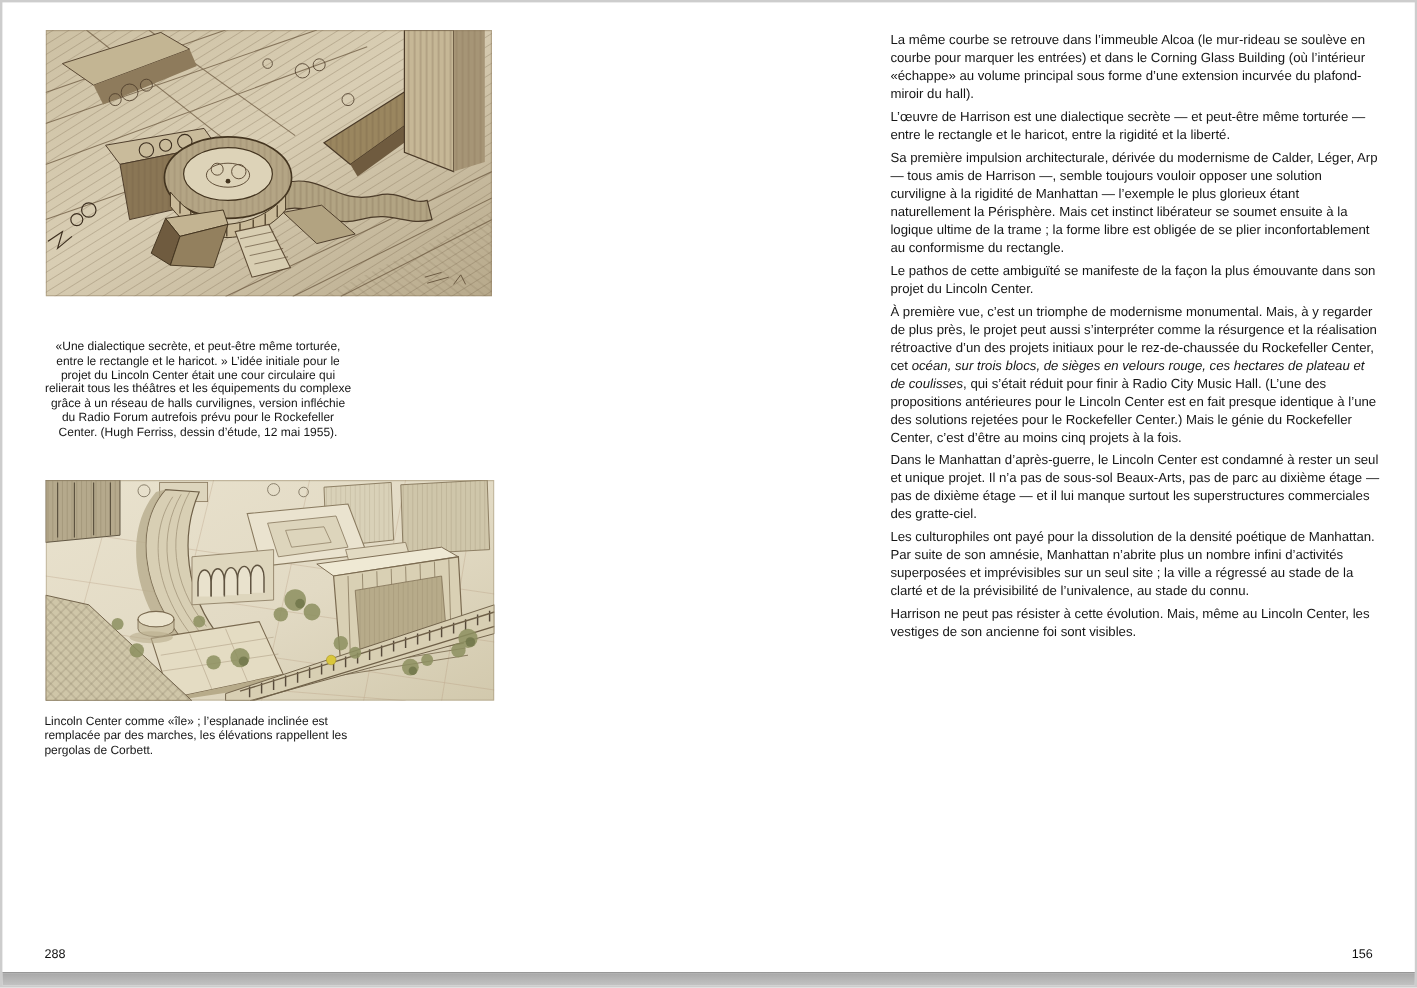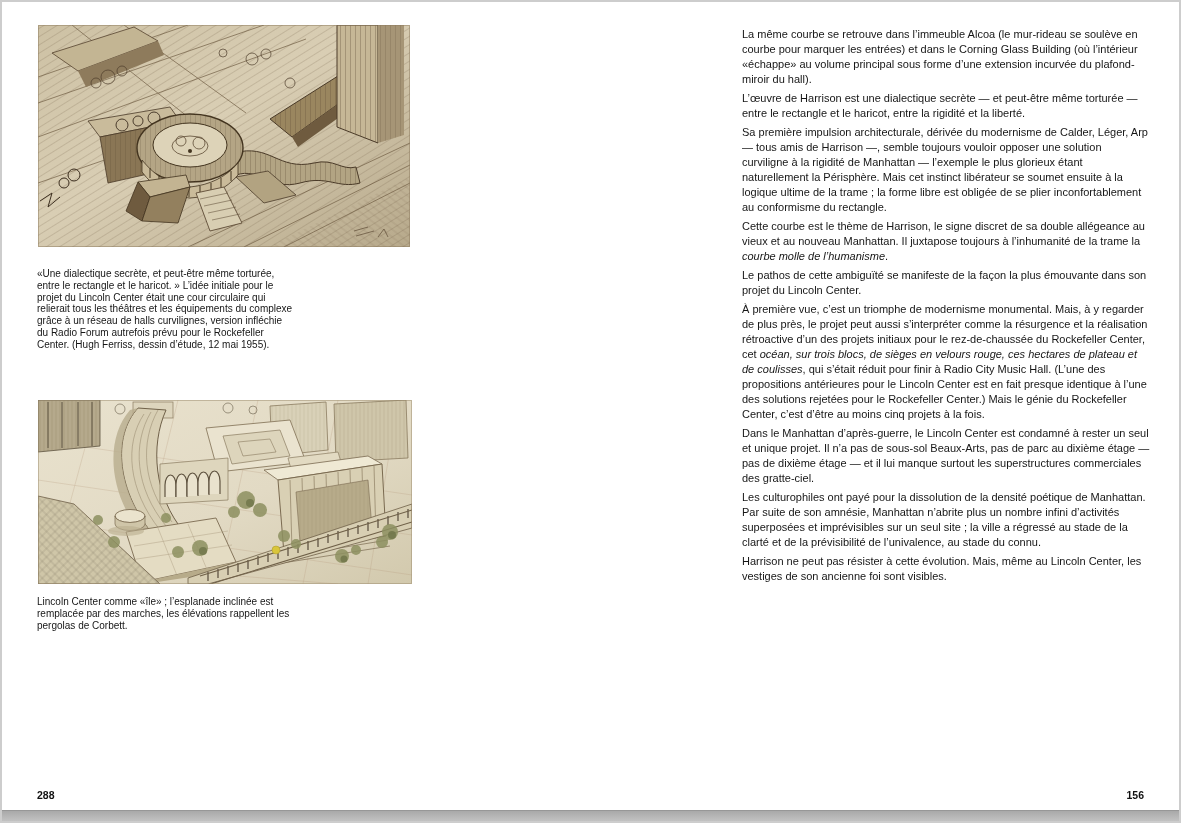--- a/index.html
+++ b/index.html
@@ -6,29 +6,29 @@
   body{width:1181px;height:823px;overflow:hidden;background:#ffffff;
        font-family:"Liberation Sans", sans-serif;}
   .spread{position:absolute;inset:0;background:#ffffff;
           border:2px solid #cdcdcd;box-sizing:border-box;color:#1b1b1b;}
   .fig{position:absolute;margin:0;padding:0;}
   .fig svg{display:block;width:100%;height:100%;}
   .fig1{left:36px;top:23px;width:372px;height:222px;}
   .fig2{left:36px;top:398px;width:374px;height:184px;}
   .caption{position:absolute;width:256px;font-size:10px;line-height:11.8px;
            color:#161616;margin:0;}
-  .caption1{left:35px;top:266px;}
+  .caption1{left:35px;top:282px;text-align:center;}
   .caption2{left:35px;top:594px;}
   .body-text{position:absolute;left:740px;top:25px;width:408px;
              font-size:11px;line-height:15px;color:#161616;}
   .body-text p{margin:0 0 4px 0;}
   .body-text h2{margin:16px 0 7px 0;font-size:16.5px;line-height:18px;
                 font-weight:bold;letter-spacing:.2px;color:#111;}
   .body-text em{font-style:italic;}
-  .pagenum{position:absolute;top:787px;font-size:10.5px;font-weight:bold;color:#111;}
+  .pagenum{position:absolute;top:787px;font-size:10.5px;font-weight:normal;color:#111;}
   .pagenum-left{left:35px;}
   .pagenum-right{right:35px;}
   .bottom-edge{position:absolute;left:0;right:0;bottom:0;height:10px;
                border-top:1px solid #979797;
                background:linear-gradient(180deg,#a9a9a9,#c2c2c2);}
 </style>
 </head>
 <body>
 
 <div class="spread">
@@ -299,21 +299,20 @@
     <p class="caption caption2">Lincoln Center comme «île» ; l’esplanade inclinée est remplacée par des marches, les élévations rappellent les pergolas de Corbett.</p>
 
     <div class="pagenum pagenum-left">288</div>
   </div>
 
   <div>
     <div class="body-text">
         <p>La même courbe se retrouve dans l’immeuble Alcoa (le mur-rideau se soulève en courbe pour marquer les entrées) et dans le Corning Glass Building (où l’intérieur «échappe» au volume principal sous forme d’une extension incurvée du plafond-miroir du hall).</p>
         <p>L’œuvre de Harrison est une dialectique secrète — et peut-être même torturée — entre le rectangle et le haricot, entre la rigidité et la liberté.</p>
         <p>Sa première impulsion architecturale, dérivée du modernisme de Calder, Léger, Arp — tous amis de Harrison —, semble toujours vouloir opposer une solution curviligne à la rigidité de Manhattan — l’exemple le plus glorieux étant naturellement la Périsphère. Mais cet instinct libérateur se soumet ensuite à la logique ultime de la trame ; la forme libre est obligée de se plier inconfortablement au conformisme du rectangle.</p>
-        <p>Cette courbe est le thème de Harrison, le signe discret de sa double allégeance au vieux et au nouveau Manhattan. Il juxtapose toujours à l’inhumanité de la trame la <em>courbe molle de l’humanisme</em>.</p>
         <p>Le pathos de cette ambiguïté se manifeste de la façon la plus émouvante dans son projet du Lincoln Center.</p>
         <p>À première vue, c’est un triomphe de modernisme monumental. Mais, à y regarder de plus près, le projet peut aussi s’interpréter comme la résurgence et la réalisation rétroactive d’un des projets initiaux pour le rez-de-chaussée du Rockefeller Center, cet <em>océan, sur trois blocs, de sièges en velours rouge, ces hectares de plateau et de coulisses</em>, qui s’était réduit pour finir à Radio City Music Hall. (L’une des propositions antérieures pour le Lincoln Center est en fait presque identique à l’une des solutions rejetées pour le Rockefeller Center.) Mais le génie du Rockefeller Center, c’est d’être au moins cinq projets à la fois.</p>
         <p>Dans le Manhattan d’après-guerre, le Lincoln Center est condamné à rester un seul et unique projet. Il n’a pas de sous-sol Beaux-Arts, pas de parc au dixième étage — pas de dixième étage — et il lui manque surtout les superstructures commerciales des gratte-ciel.</p>
         <p>Les culturophiles ont payé pour la dissolution de la densité poétique de Manhattan. Par suite de son amnésie, Manhattan n’abrite plus un nombre infini d’activités superposées et imprévisibles sur un seul site ; la ville a régressé au stade de la clarté et de la prévisibilité de l’univalence, au stade du connu.</p>
         <p>Harrison ne peut pas résister à cette évolution. Mais, même au Lincoln Center, les vestiges de son ancienne foi sont visibles.</p>
       </div>
     <div class="pagenum pagenum-right">156</div>
   </div>
 
   <div class="bottom-edge"></div>

